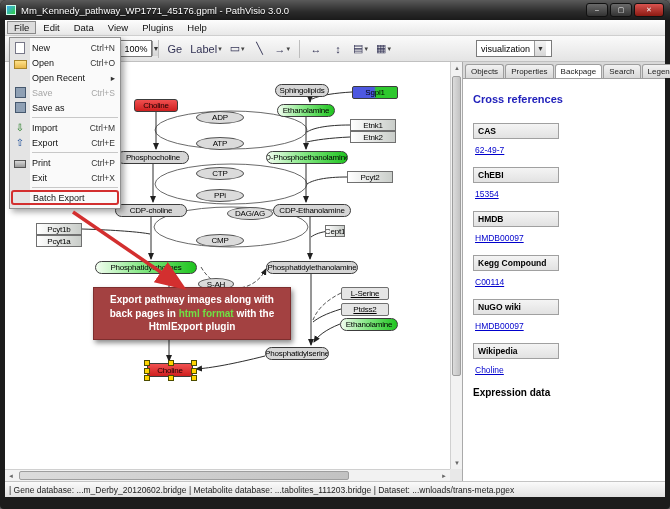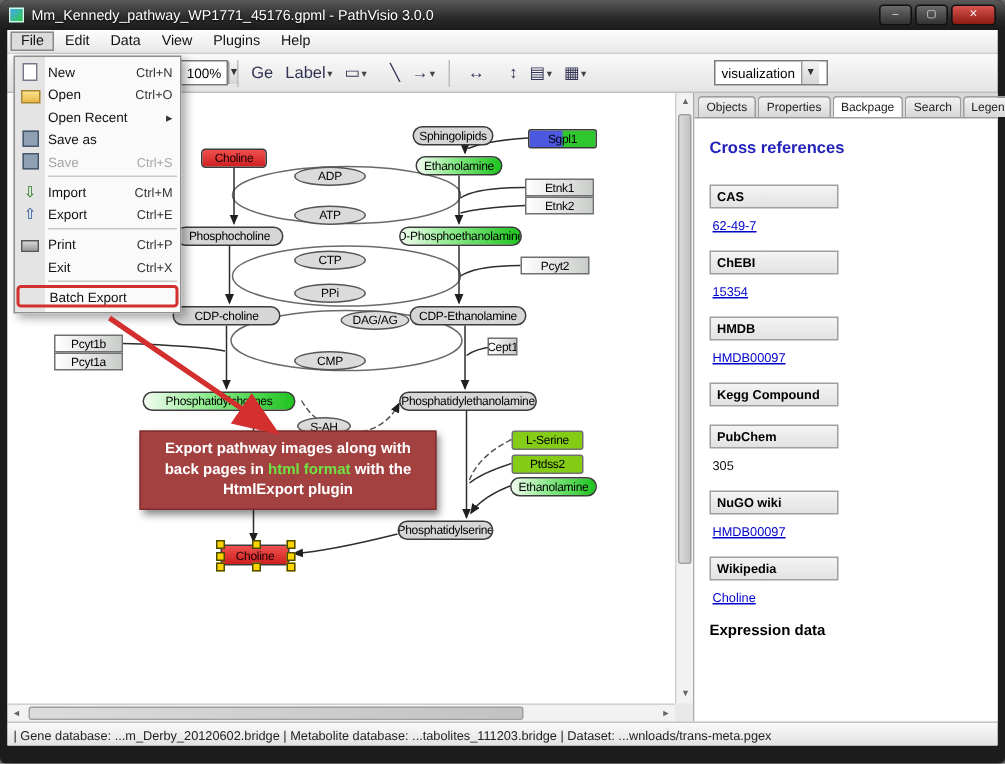--- a/index.html
+++ b/index.html
@@ -16,21 +16,21 @@
 
   
   .client { position:absolute; left:5px; right:5px; top:20px; bottom:12px; background:#f0f0f0; }
 
   .menubar { position:absolute; left:0; top:0; right:0; height:16px; background:linear-gradient(#fdfdfd,#e8e8e8); border-bottom:1px solid #cfcfcf; display:flex; align-items:center; font-size:9.5px; padding-left:2px; }
   .mb-item { padding:1px 7px; color:#111; cursor:default; }
   .mb-item.open { background:#dcdcdc; border:1px solid #8a8a8a; padding:0 6px; }
 
   .toolbar { position:absolute; left:0; top:16px; right:0; height:26px; background:linear-gradient(#fafafa,#e4e4e4); border-bottom:1px solid #c0c0c0; display:flex; align-items:center; gap:3px; padding:0 5px; font-size:9px; }
   .tb-sep { width:1px; height:18px; background:#bdbdbd; margin:0 3px; }
-  .tb-btn { min-width:20px; height:20px; border:1px solid transparent; border-radius:2px; display:flex; align-items:center; justify-content:flex-end; gap:1px; padding:0 2px; cursor:pointer; }
+  .tb-btn { min-width:20px; height:20px; border:1px solid transparent; border-radius:2px; display:flex; align-items:center; justify-content:center; gap:1px; padding:0 2px; cursor:pointer; }
   .tb-glyph { font-size:11px; color:#335; }
   .tb-dd { font-size:7px; color:#444; }
   .ic-box { display:inline-block; }
   .ic-new-doc { width:10px; height:12px; background:#fff; border:1px solid #778; }
   .ic-open-folder { width:13px; height:9px; background:linear-gradient(#ffe28a,#e8b84b); border:1px solid #a8862c; margin-top:3px; }
   .ic-save { width:11px; height:11px; background:#8fa0b4; border:1px solid #46586e; }
   .tb-btn.disabled { opacity:.45; }
   .combo { display:flex; align-items:center; height:17px; background:#fff; border:1px solid #7a7a7a; font-size:9px; }
   .combo .val { padding:0 4px; white-space:nowrap; }
   .combo .dd { width:12px; height:100%; background:linear-gradient(#f4f4f4,#d6d6d6); border-left:1px solid #9a9a9a; font-size:7px; display:flex; align-items:center; justify-content:center; color:#333; }
@@ -46,21 +46,21 @@
   .edge.dashed { stroke:#555; stroke-dasharray:4 2; }
   .rxn { stroke:#6a6a6a; stroke-width:1; fill:none; }
 
   .pnode { position:absolute; display:flex; align-items:center; justify-content:center; font-size:8px; letter-spacing:-0.2px; color:#000; border:1px solid #3c3c3c; white-space:nowrap; overflow:hidden; z-index:2; cursor:pointer; }
   .n-gray { background:#d6d6d6; border-radius:8px; }
   .n-oval { background:#dbdbdb; border-radius:50%; border-color:#555; }
   .n-green { background:linear-gradient(90deg,#f2fdf0 0%,#86e886 45%,#1fc41f 100%); border-radius:8px; }
   .n-bluegreen { background:linear-gradient(90deg,#4d58e0 0%,#4d58e0 48%,#2ec82e 52%); border-radius:2px; }
   .n-red { background:linear-gradient(#f05050,#cf1f1f); border-radius:3px; color:#1a0000; }
   .n-gene { background:linear-gradient(90deg,#ffffff,#c9cdc9); border:1px solid #707070; border-radius:0; }
-  .n-lav { background:#84cc16; border:1px solid #707070; border-radius:2px; }
+  .n-lav { background:#e5e5e5; border:1px solid #707070; border-radius:2px;text-decoration:underline; }
   .pnode.selected { overflow:visible; z-index:5; }
   .handle { position:absolute; width:6px; height:6px; background:#ffd400; border:1px solid #4d4d00; z-index:6; }
 
   .callout { position:absolute; left:88px; top:225px; width:198px; min-height:48px; background:var(--callout-bg,#a34141); border:1px solid #7d2e2e; box-shadow:2px 3px 5px rgba(0,0,0,.45); color:#fff; font-weight:bold; font-size:10px; line-height:1.35; text-align:center; padding:5px 6px; z-index:20; }
   .callout .hl { color:var(--hl-green,#6fe244); }
 
   
   .vscroll { position:absolute; right:0; top:0; bottom:12px; width:12px; background:#f2f2f2; border-left:1px solid #d0d0d0; }
   .hscroll { position:absolute; left:0; bottom:0; height:12px; right:12px; background:#f2f2f2; border-top:1px solid #d0d0d0; }
   .sb-arrow { position:absolute; font-size:6px; color:#666; width:12px; height:12px; text-align:center; line-height:12px; }
@@ -282,24 +282,21 @@
               <div class="xref">
                 <div class="xref-title">ChEBI</div>
                 <div class="xref-link">15354</div>
               </div>
               <div class="xref">
                 <div class="xref-title">HMDB</div>
                 <div class="xref-link">HMDB00097</div>
               </div>
               <div class="xref">
                 <div class="xref-title">Kegg Compound</div>
-              </div>
-              <div class="xref">
-                <div class="xref-title">PubChem</div>
-                <div class="xref-value">305</div>
+                <div class="xref-link">C00114</div>
               </div>
               <div class="xref">
                 <div class="xref-title">NuGO wiki</div>
                 <div class="xref-link">HMDB00097</div>
               </div>
               <div class="xref">
                 <div class="xref-title">Wikipedia</div>
                 <div class="xref-link">Choline</div>
               </div>
             </div>
@@ -325,33 +322,33 @@
           <div class="fm-label">Open</div>
           <div class="fm-short">Ctrl+O</div>
         </div>
         <div class="fm-item">
           <div class="fm-ic">
             <div class="ic-box ic-none"></div>
           </div>
           <div class="fm-label">Open Recent</div>
           <div class="fm-short">▸</div>
         </div>
+        <div class="fm-item disabled">
+          <div class="fm-ic">
+            <div class="ic-box ic-save"></div>
+          </div>
+          <div class="fm-label">Save</div>
+          <div class="fm-short">Ctrl+S</div>
+        </div>
         <div class="fm-item">
           <div class="fm-ic">
             <div class="ic-box ic-save"></div>
           </div>
           <div class="fm-label">Save as</div>
           <div class="fm-short"></div>
-        </div>
-        <div class="fm-item disabled">
-          <div class="fm-ic">
-            <div class="ic-box ic-save"></div>
-          </div>
-          <div class="fm-label">Save</div>
-          <div class="fm-short">Ctrl+S</div>
         </div>
         <div class="fm-sep"></div>
         <div class="fm-item">
           <div class="fm-ic">
             <div class="ic-box ic-import"></div>
           </div>
           <div class="fm-label">Import</div>
           <div class="fm-short">Ctrl+M</div>
         </div>
         <div class="fm-item">

